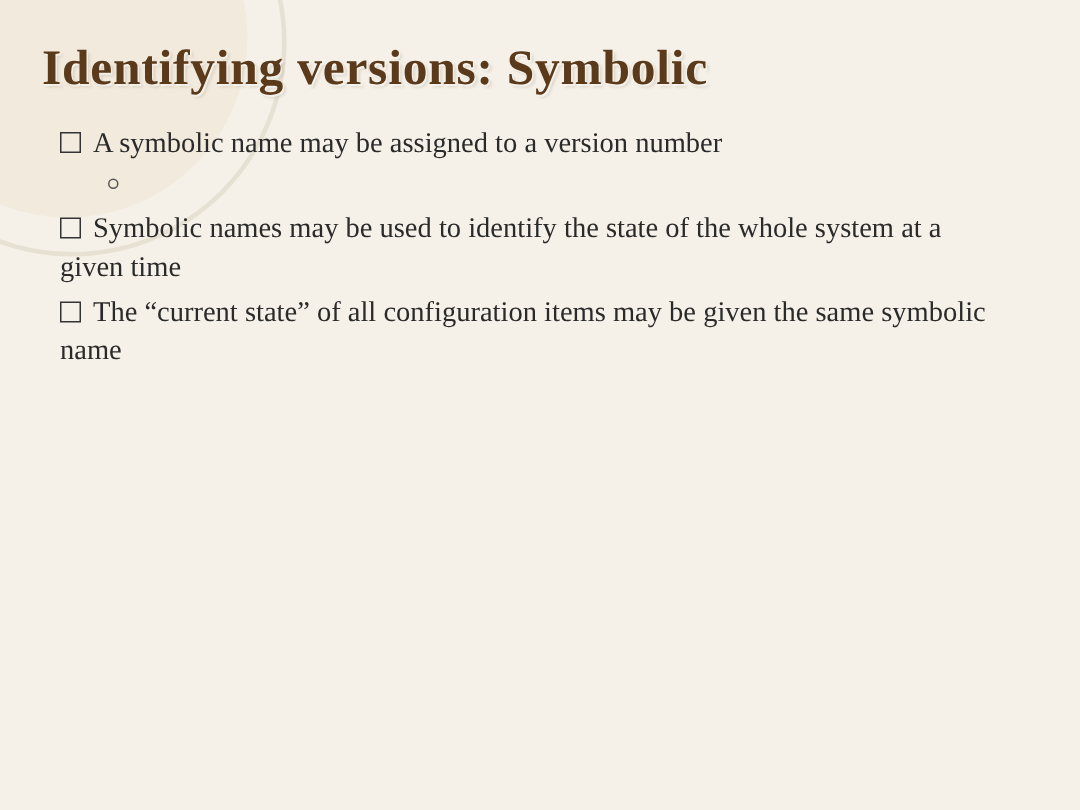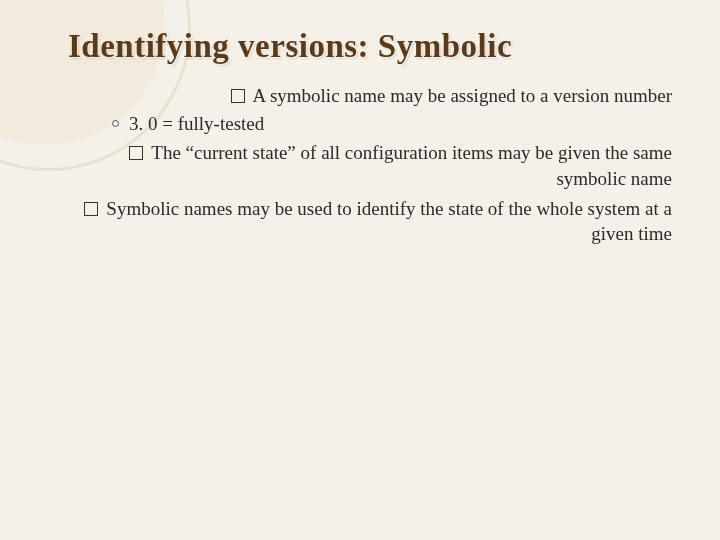--- a/index.html
+++ b/index.html
@@ -26,39 +26,38 @@
     position: absolute;
     top: -95px;
     left: -75px;
     width: 240px;
     height: 240px;
     border-radius: 50%;
     background: rgba(235, 225, 205, 0.4);
   }
   .slide {
     position: relative;
-    padding: 28px 48px 0 68px;
+    padding: 28px 48px 0 28px;
     z-index: 2;
   }
   h1.title {
     font-size: 33px;
     font-weight: bold;
     color: #5a3a1a;
     margin: 0 0 18px 0;
     text-shadow: 1px 1px 0 rgba(255,255,255,0.6), 2px 2px 2px rgba(120,100,70,0.2);
     letter-spacing: 0.5px;
   }
   .body {
     font-size: 19px;
     color: #2a2a2a;
     line-height: 1.35;
   }
   .bullet {
     margin: 4px 0 2px 12px;
-    text-align: right;
   }
   .square {
     display: inline-block;
     width: 12px;
     height: 12px;
     border: 1.5px solid #333;
     margin-right: 8px;
     vertical-align: -1px;
     background: transparent;
   }
@@ -84,25 +83,25 @@
 
 <div class="slide">
   <h1 class="title">Identifying versions: Symbolic</h1>
 
   <div class="body">
 
     <div class="bullet">
       <span class="square"></span><span>A symbolic name may be assigned to a version number</span>
     </div>
     <div class="sub">
-      <span class="circ"></span><span>3. 0 = fully-tested</span>
+      <span class="circ"></span>
+    </div>
+
+    <div class="bullet">
+      <span class="square"></span><span>Symbolic names may be used to identify the state of the whole system at a given time</span>
     </div>
 
     <div class="bullet">
       <span class="square"></span><span>The “current state” of all configuration items may be given the same symbolic name</span>
     </div>
 
-    <div class="bullet">
-      <span class="square"></span><span>Symbolic names may be used to identify the state of the whole system at a given time</span>
-    </div>
-
   </div>
 </div>
 
 </body></html>

